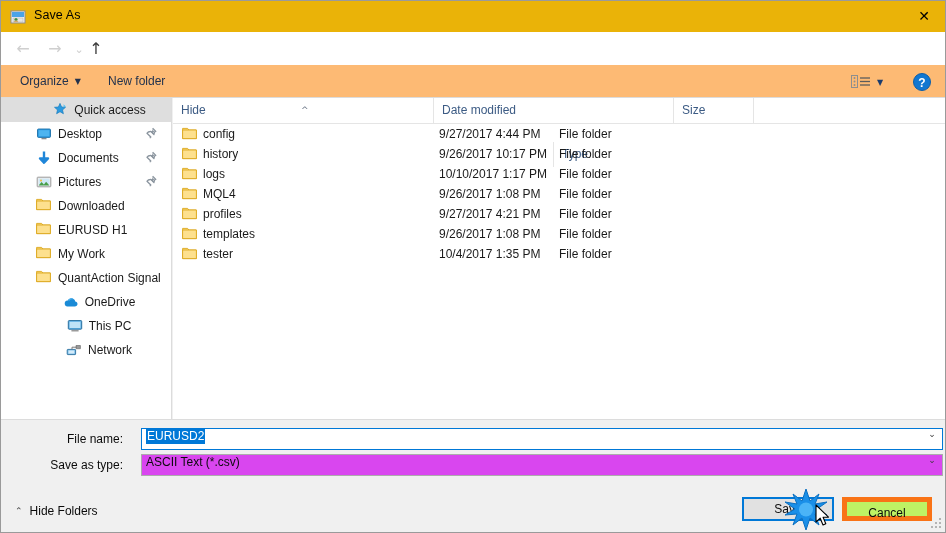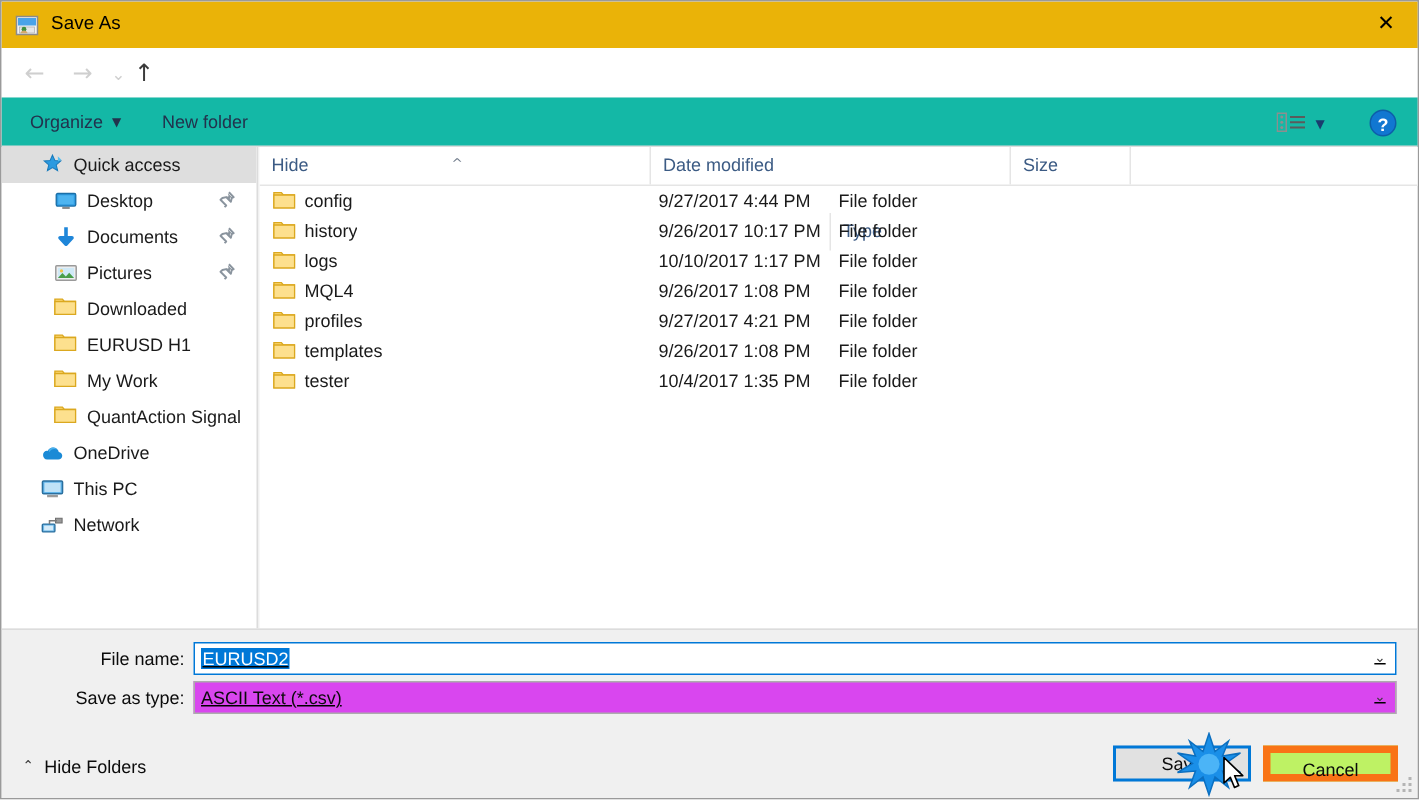--- a/index.html
+++ b/index.html
@@ -160,21 +160,21 @@
     flex: none;
     width: 22px;
     text-align: center;
   }
 
   
   .toolbar {
     position: absolute;
     left: 0; top: 64px;
     width: 946px; height: 33px;
-    background: #14b8a6;
+    background: #fdba74;
     border-bottom: 1px solid #dcdcdc;
     box-sizing: border-box;
   }
   .tb-item {
     position: absolute;
     top: 7px;
     font-size: 12px;
     color: #22324d;
     height: 19px;
     line-height: 19px;
@@ -245,21 +245,21 @@
   .nav-row .lbl {
     font-size: 12px;
     color: #1a1a1a;
     overflow: hidden;
   }
   .nav-row .pin {
     position: absolute;
     right: 14px; top: 5px;
     width: 12px; height: 12px;
   }
-  .lvl0 { padding-left: 26px; }
+  .lvl0 { padding-left: 26px; justify-content: center; }
   .lvl1 { padding-left: 35px; }
 
   .filepane {
     position: absolute;
     left: 172px; top: 97px;
     width: 774px; height: 321px;
     background: #ffffff;
     overflow: hidden;
   }
   .col-header {
@@ -325,27 +325,25 @@
     font-size: 12px;
     color: #0b0b0b;
     text-align: right;
     width: 110px;
   }
   .lbl-filename { left: 12px; top: 12px; }
   .lbl-savetype { left: 12px; top: 38px; }
 
   .combo {
     position: absolute;
-    left: 128px;
+    left: 140px;
     height: 22px;
     box-sizing: border-box;
     display: flex;
-    align-items: center;
-    font-size: 12px;
-    text-decoration: underline;
+    font-size: 12px;
   }
   .combo-filename {
     top: 8px;
     width: 802px;
     background: #ffffff;
     border: 1px solid #0078d7;
   }
   .combo-savetype {
     top: 34px;
     width: 802px;

